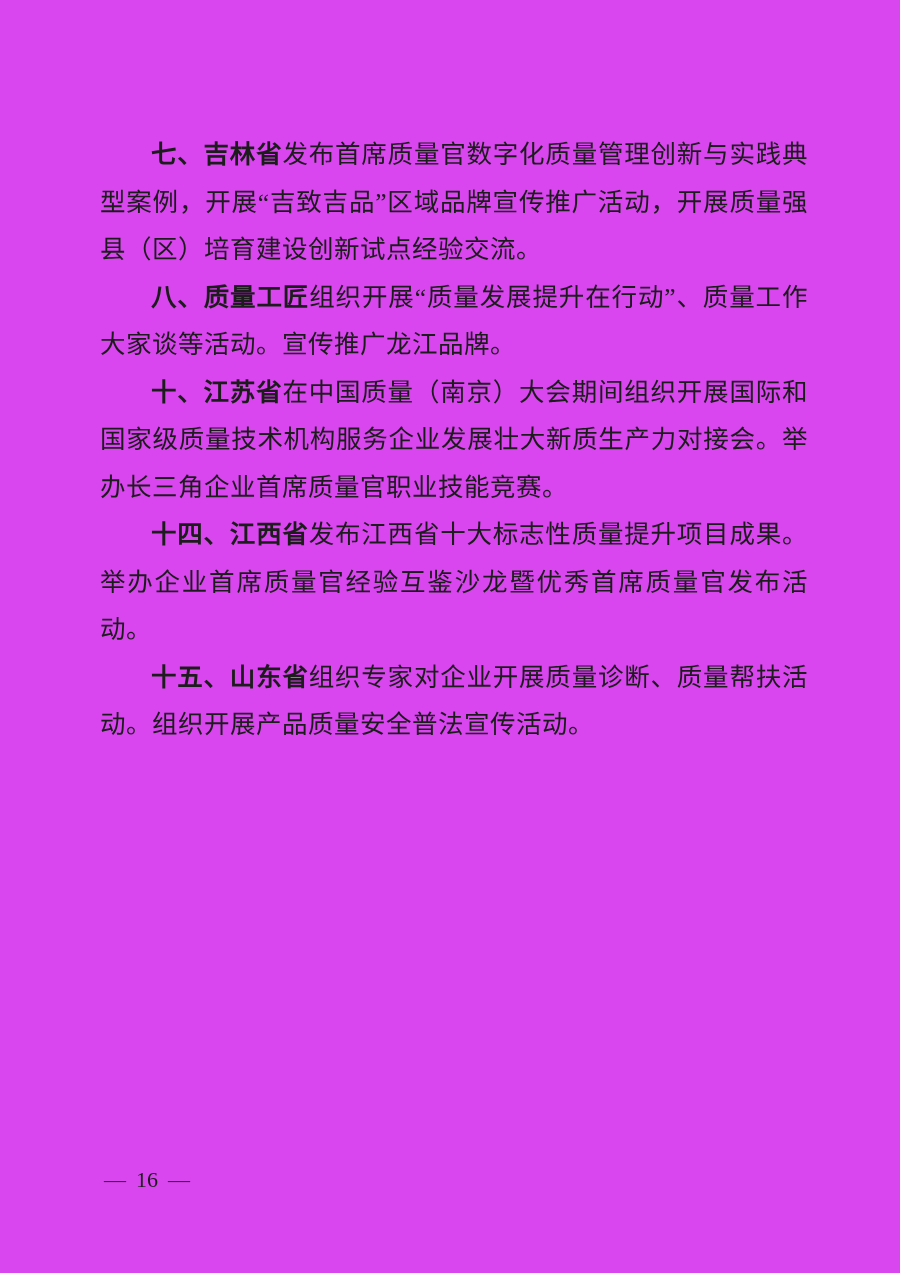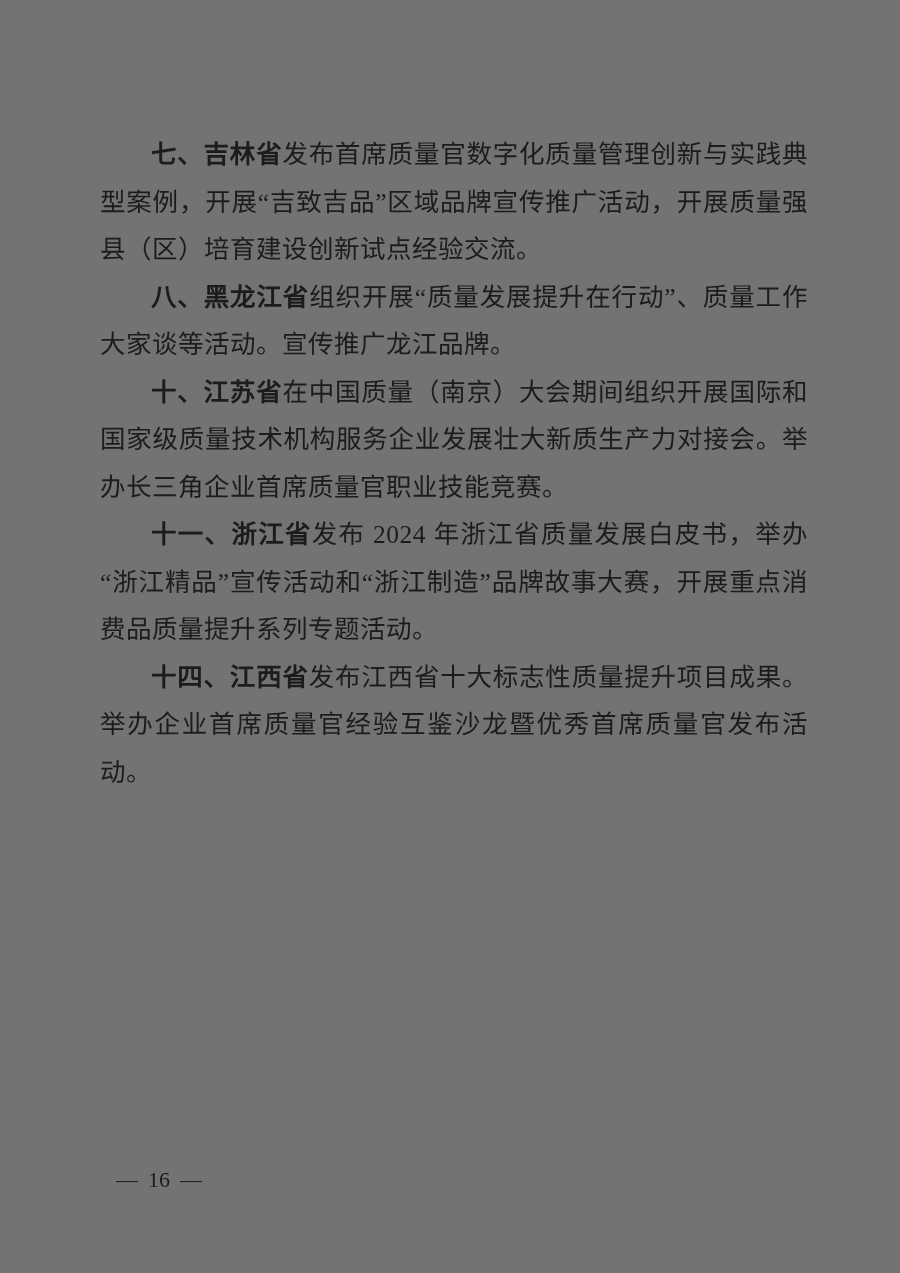--- a/index.html
+++ b/index.html
@@ -5,21 +5,21 @@
   * { margin: 0; padding: 0; box-sizing: border-box; }
   html, body {
     width: 900px;
     background: #ffffff;
     font-family: "Liberation Serif", serif;
   }
   .page {
     position: relative;
     width: 900px;
     height: 1273px;
-    background: #737373;
+    background: #d946ef;
     overflow: hidden;
   }
   .content {
     position: absolute;
     left: 100px;
     top: 131px;
     width: 708px;
     color: #1c1c1c;
   }
   .para {
@@ -31,49 +31,49 @@
     letter-spacing: 0.5px;
     font-family: "Liberation Serif", serif;
   }
   .para .lead {
     font-weight: 700;
     font-family: "Liberation Sans", sans-serif;
     letter-spacing: 0.5px;
   }
   .footer {
     position: absolute;
-    left: 116px;
+    left: 104px;
     top: 1165px;
     font-size: 22px;
     line-height: 30px;
     color: #1c1c1c;
     font-family: "Liberation Serif", serif;
     text-align: center;
   }
   .footer .dash { letter-spacing: 0; }
   .footer .pgnum { margin: 0 10px; }
 </style>
 </head>
 <body>
 
 <div class="page">
   <div class="content">
 
     <p class="para"><span class="lead">七、吉林省</span><span>发布首席质量官数字化质量管理创新与实践典型案例，开展“吉致吉品”区域品牌宣传推广活动，开展质量强县（区）培育建设创新试点经验交流。</span></p>
 
-    <p class="para"><span class="lead">八、黑龙江省</span><span>组织开展“质量发展提升在行动”、质量工作大家谈等活动。宣传推广龙江品牌。</span></p>
+    <p class="para"><span class="lead">八、质量工匠</span><span>组织开展“质量发展提升在行动”、质量工作大家谈等活动。宣传推广龙江品牌。</span></p>
 
 
     <p class="para"><span class="lead">十、江苏省</span><span>在中国质量（南京）大会期间组织开展国际和国家级质量技术机构服务企业发展壮大新质生产力对接会。举办长三角企业首席质量官职业技能竞赛。</span></p>
 
-    <p class="para"><span class="lead">十一、浙江省</span><span>发布 2024 年浙江省质量发展白皮书，举办“浙江精品”宣传活动和“浙江制造”品牌故事大赛，开展重点消费品质量提升系列专题活动。</span></p>
 
 
 
     <p class="para"><span class="lead">十四、江西省</span><span>发布江西省十大标志性质量提升项目成果。举办企业首席质量官经验互鉴沙龙暨优秀首席质量官发布活动。</span></p>
 
+    <p class="para"><span class="lead">十五、山东省</span><span>组织专家对企业开展质量诊断、质量帮扶活动。组织开展产品质量安全普法宣传活动。</span></p>
 
   </div>
 
   <div class="footer">
     <span class="dash">—</span><span class="pgnum">16</span><span class="dash">—</span>
   </div>
 </div>
 
 </body></html>

